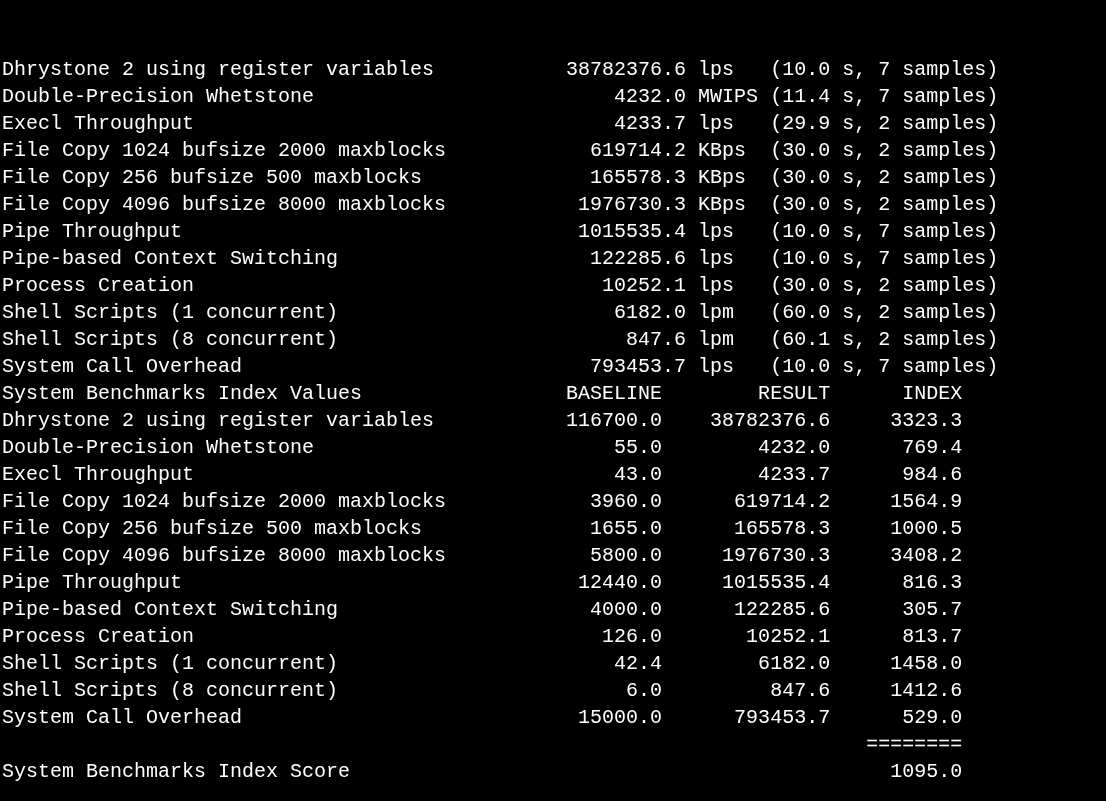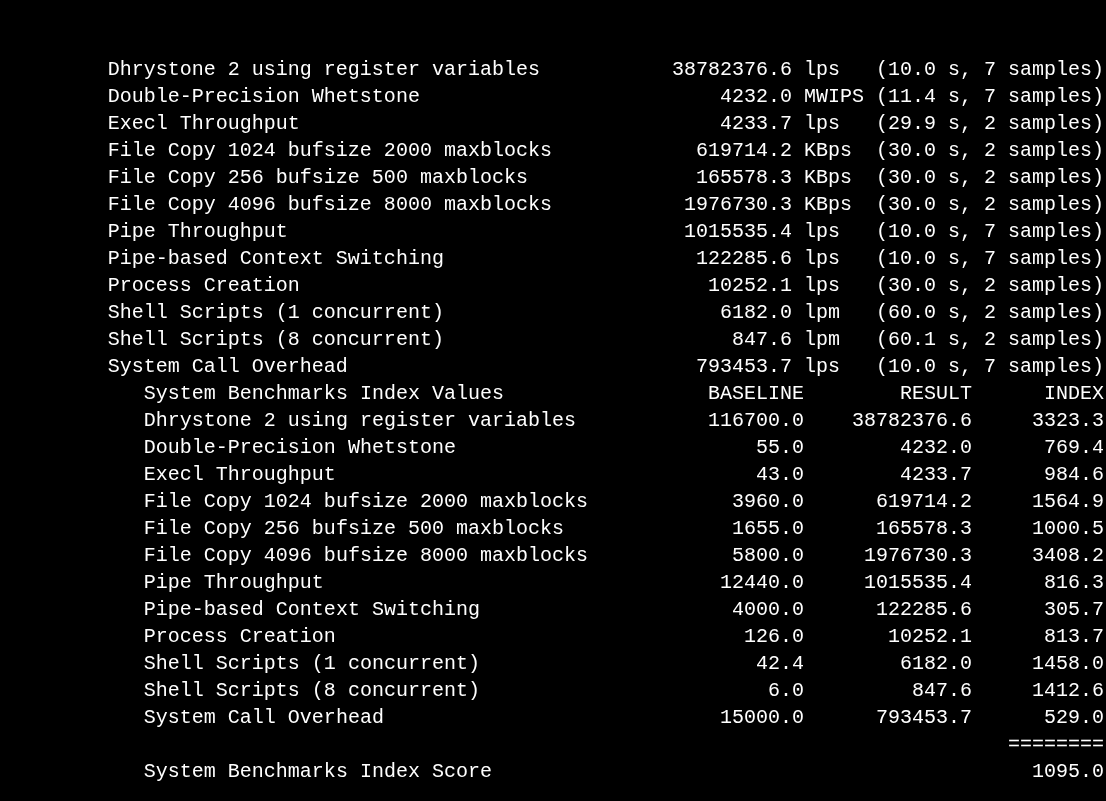--- a/index.html
+++ b/index.html
@@ -1,19 +1,18 @@
 <!DOCTYPE html>
 <html><head>
   <meta charset="utf-8">
   <style>
     * {
       margin: 0;
       padding: 0;
       box-sizing: border-box;
-      text-align: right;
     }
     body {
       background: #000;
       color: #fff;
       font-family: "Courier New", monospace;
       font-size: 20px;
       line-height: 27px;
       white-space: pre;
       padding: 2px 2px;
       width: 1106px;

